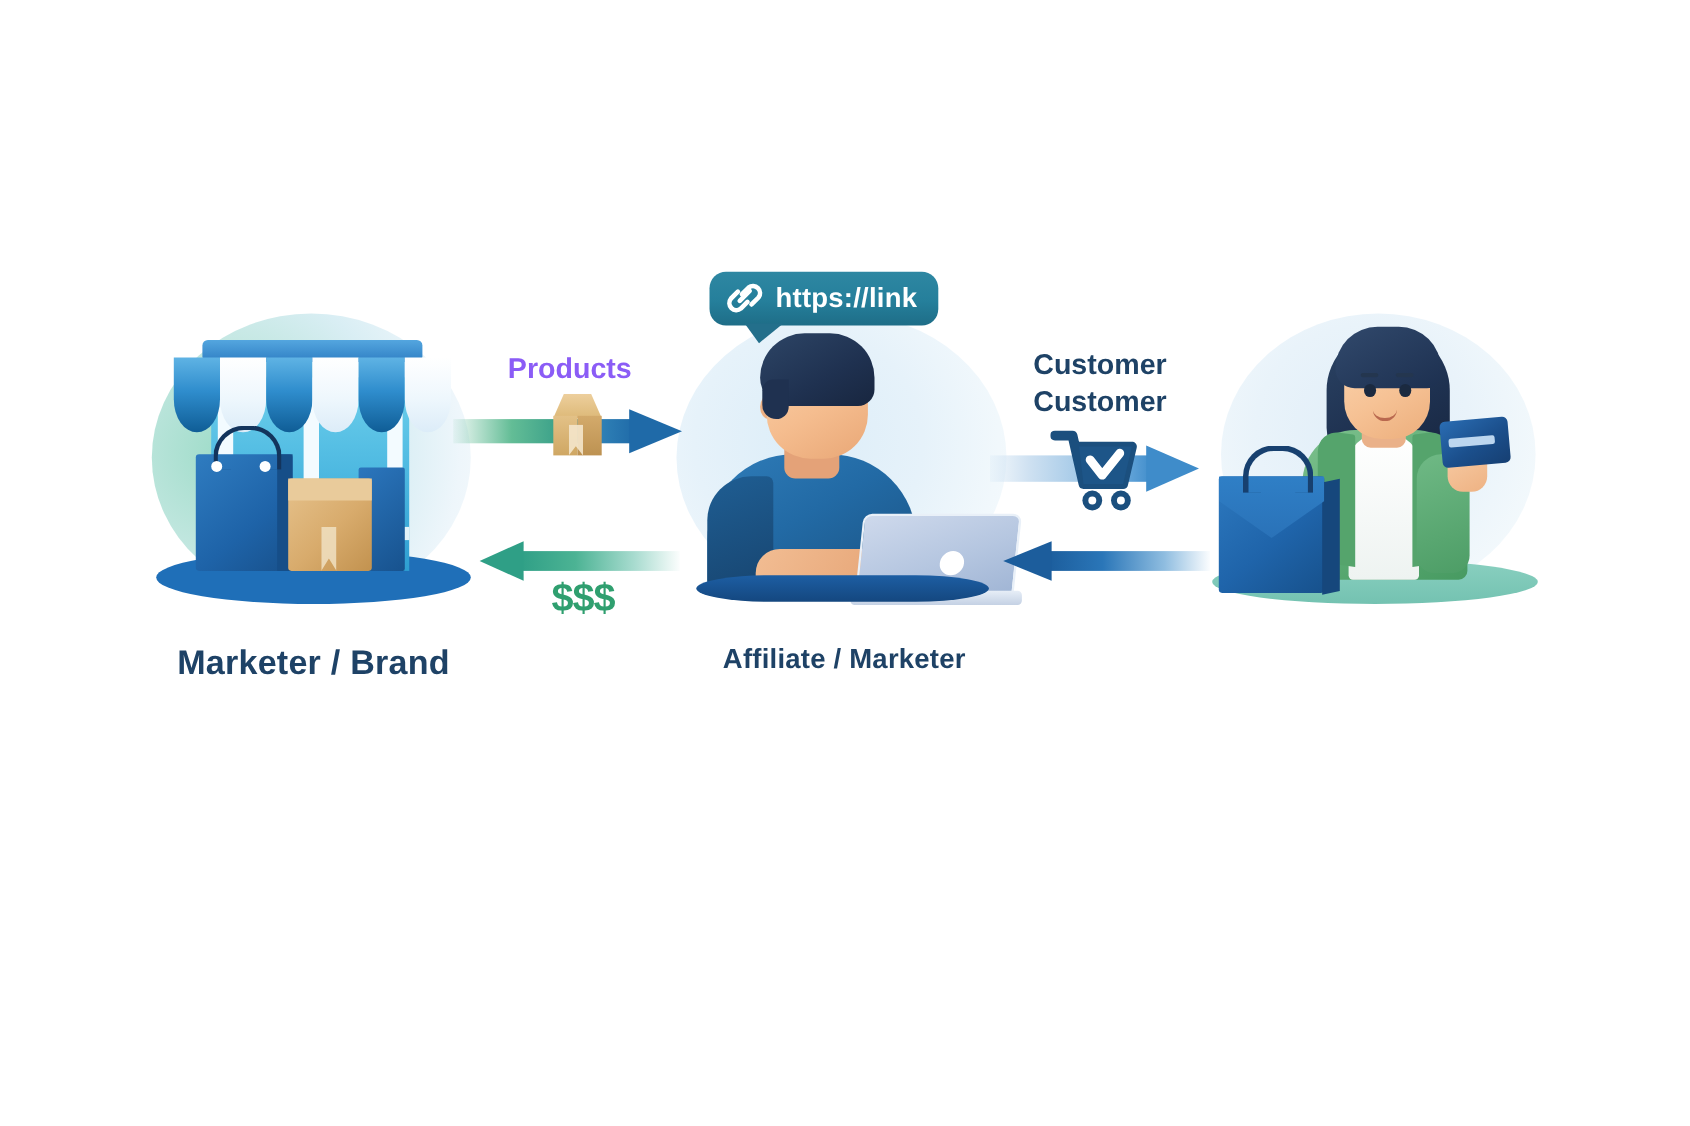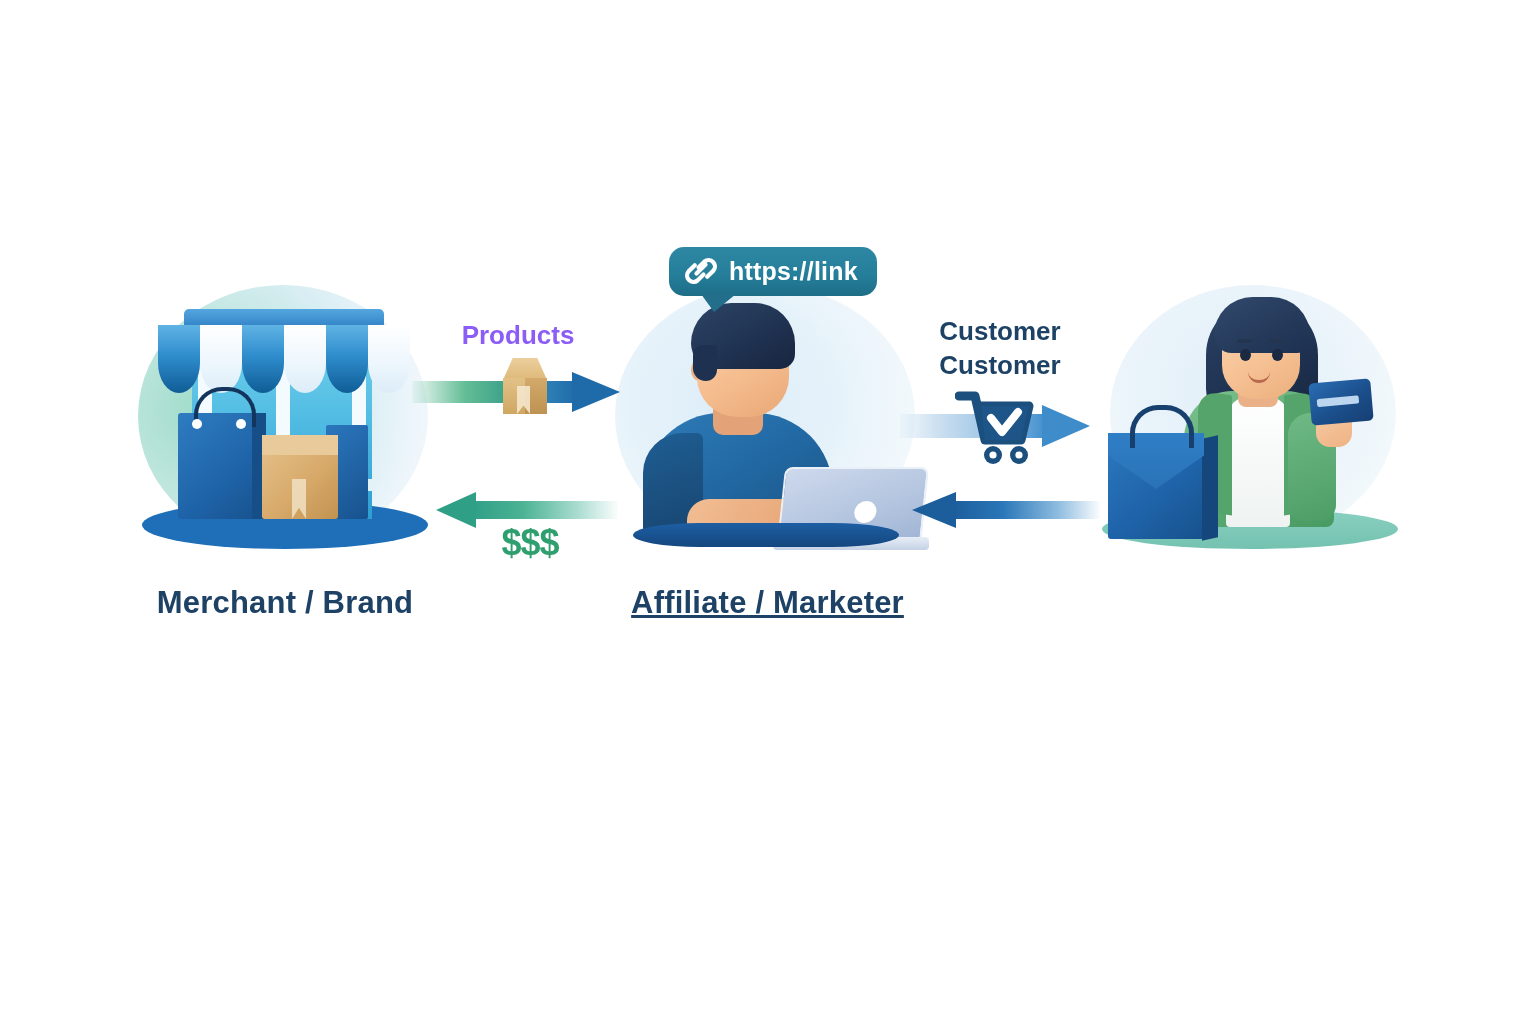--- a/index.html
+++ b/index.html
@@ -108,28 +108,28 @@
   }
   #affiliate .laptop{position:absolute;left:178px;top:182px;width:148px;height:84px;}
   #affiliate .laptop .lid{
     position:absolute;left:8px;top:0;width:140px;height:74px;
     background:linear-gradient(160deg,#ced9ec 0%, #b5c6e0 55%, #9fb4d4 100%);
     border-radius:8px;transform:skewX(-6deg);border:2px solid #e9f0f8;
   }
   #affiliate .laptop .dot{position:absolute;left:72px;top:32px;width:22px;height:22px;border-radius:50%;background:#ffffff;}
   #affiliate .laptop .base{position:absolute;left:0;top:70px;width:156px;height:13px;border-radius:4px;
     background:linear-gradient(180deg,#e7eef7,#c4d1e4);}
-  #affiliate .node-label{top:300px;font-size:31px;text-decoration:underline;}
+  #affiliate .node-label{top:300px;font-size:25px;}
 
   
   #link-bubble{
     position:absolute;left:645px;top:247px;z-index:6;
     background:linear-gradient(180deg,#2e87a2 0%, #257f9b 55%, #1e6d87 100%);
     border-radius:15px;padding:9px 19px 10px 15px;
-    display:flex;align-items:center;gap:11px;margin-left:24px;
+    display:flex;align-items:center;gap:11px;
   }
   #link-bubble:after{
     content:"";position:absolute;left:32px;bottom:-16px;width:0;height:0;
     border-left:13px solid transparent;border-right:22px solid transparent;
     border-top:18px solid #236f8b;
   }
   #link-bubble .url{color:#ffffff;font-size:25px;font-weight:600;letter-spacing:.2px;}
 
   
   #customer{left:1080px;top:285px;width:340px;height:270px;}
@@ -269,21 +269,21 @@
       <div class="fold"></div>
       <div class="hdl"></div>
       <div class="knob k1"></div>
         <div class="knob k2"></div>
     </div>
     <div class="box">
       <div class="top"></div>
         <div class="tape"></div>
     </div>
 
-    <div class="node-label">Merchant / Brand</div>
+    <div class="node-label">Marketer / Brand</div>
   </div>
 
   <div class="node" id="affiliate">
     <div class="disc"></div>
 
     <div class="torso">
       <div class="shoulder"></div>
     </div>
     <div class="neck"></div>
     <div class="ear"></div>

